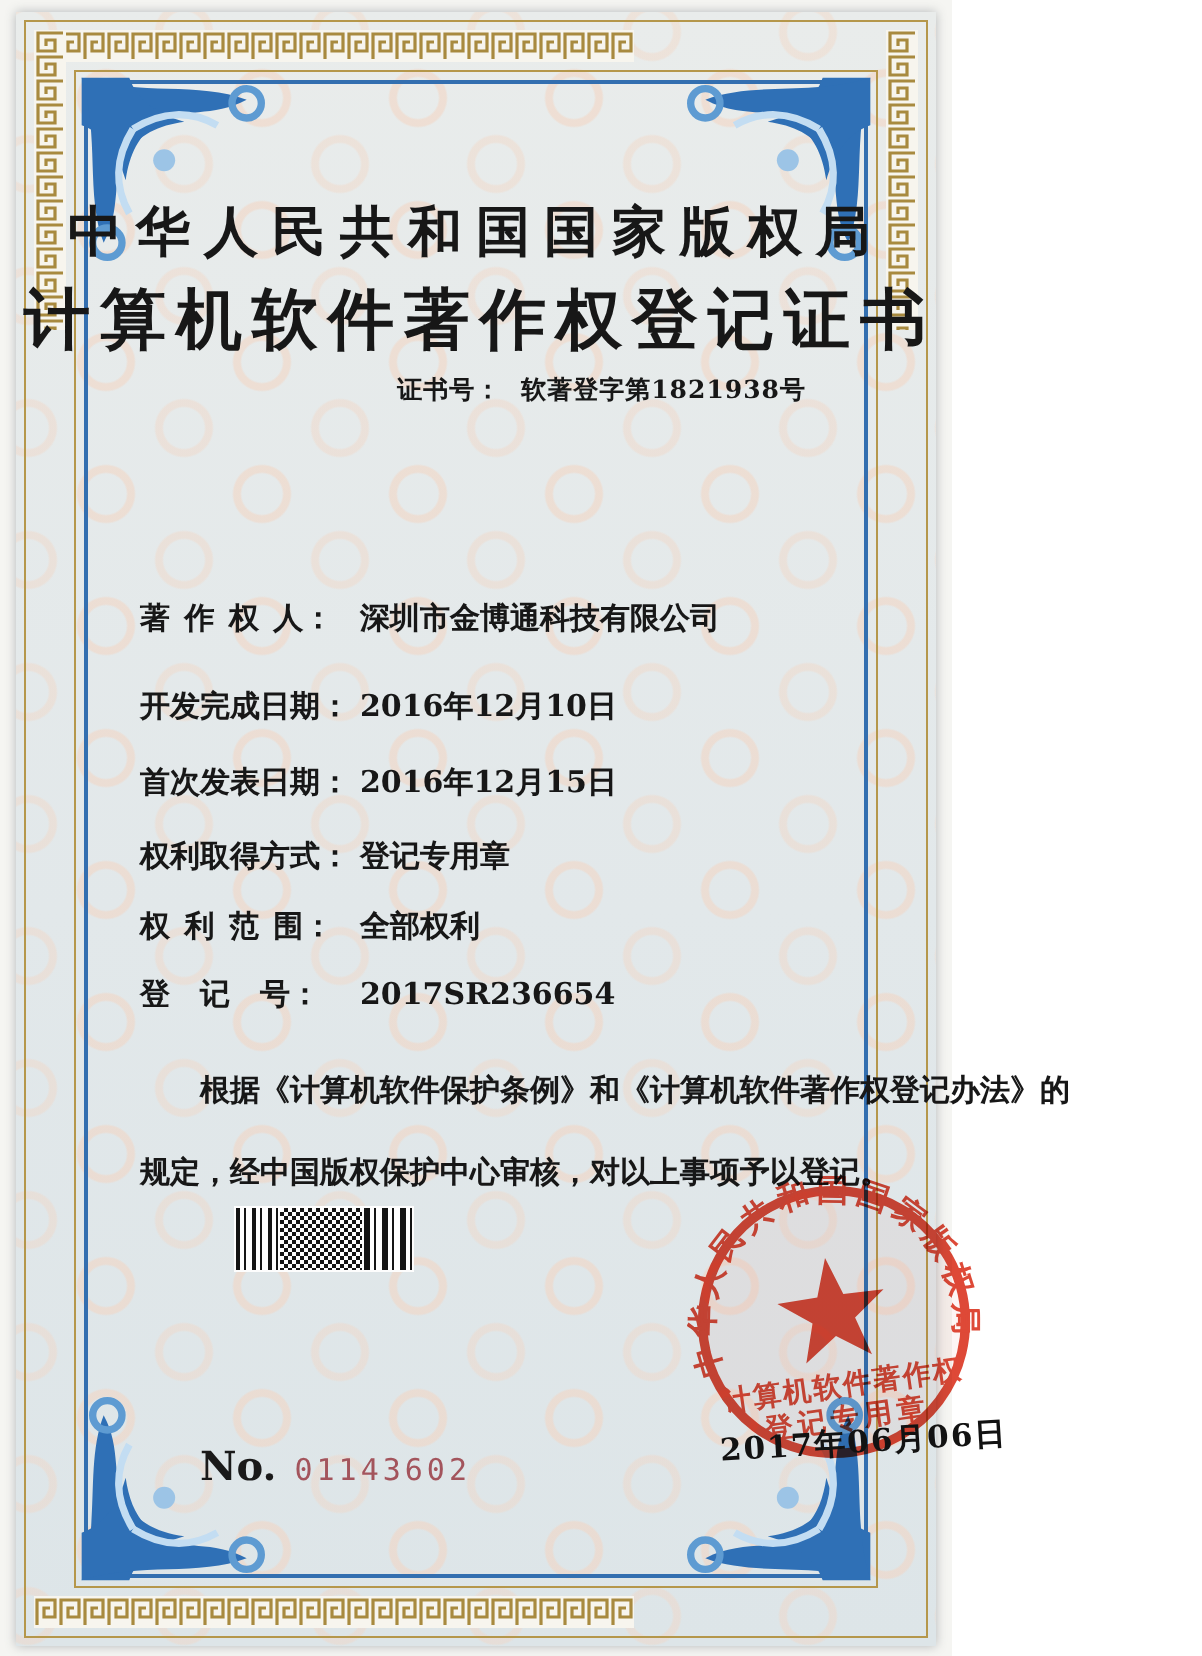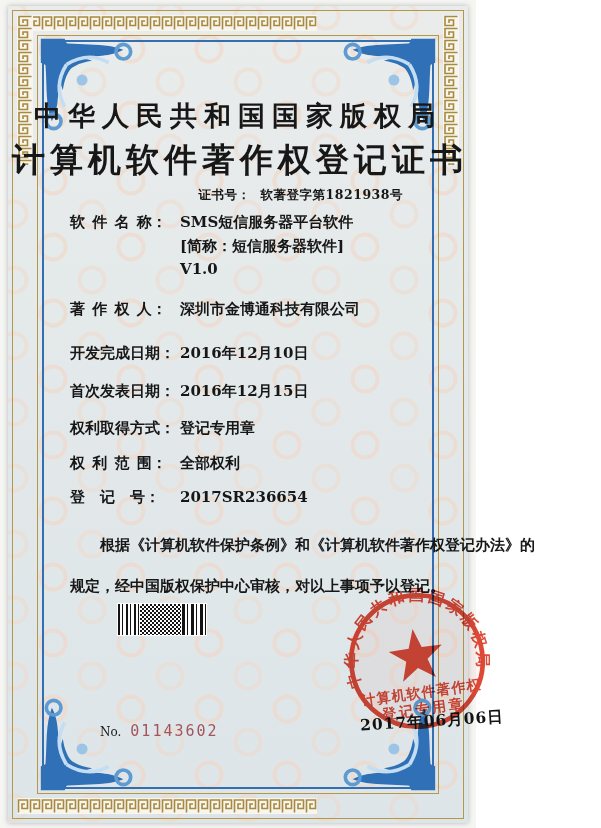--- a/index.html
+++ b/index.html
@@ -63,21 +63,21 @@
   
   .seal{position:absolute;left:336px;top:582px;width:146px;height:146px;
         transform:rotate(-8deg);mix-blend-mode:multiply;opacity:.94;}
   .seal text{fill:#dc3d2a;font-weight:bold;font-family:"DejaVu Serif",serif;}
   .seal .ring{font-size:15px;letter-spacing:3px;}
   .seal .sl1{font-size:13.5px;letter-spacing:1px;}
   .seal .sl2{font-size:13.5px;letter-spacing:2.5px;}
   .seal-date{position:absolute;left:352px;top:705px;font-size:15.5px;font-weight:bold;
              letter-spacing:1px;transform:rotate(-3.5deg);white-space:nowrap;color:#121212;}
   .serial{position:absolute;left:92px;top:715px;white-space:nowrap;}
-  .serial .no{font-size:12px;font-weight:normal;color:#1a1a1a;margin-right:9px;}
+  .serial .no{font-size:20px;font-weight:bold;color:#1a1a1a;margin-right:9px;}
   .serial .num{font-family:"DejaVu Sans Mono","Liberation Mono",monospace;
                font-size:15px;color:#a3545c;letter-spacing:2px;}
 </style>
 </head>
 <body>
 
 <svg width="0" height="0" style="position:absolute" aria-hidden="true">
   <defs>
     <pattern id="gkh" width="12" height="16" patternUnits="userSpaceOnUse">
       <path d="M1.5 14.5 V2 H10.5 V10.5 H5 V6 H8" fill="none" stroke="#a88a3f" stroke-width="1.6"></path>
@@ -149,28 +149,20 @@
 
     <div class="content">
 
       <div class="t1">中华人民共和国国家版权局</div>
       <div class="t2">计算机软件著作权登记证书</div>
 
       <div class="certno">
         <span class="sp">证书号：</span><span>软著登字第1821938号</span>
       </div>
 
-      <div class="row" style="top:205px">
-        <div class="lab">软 件 名 称：</div>
-        <div class="val">
-          <div>SMS短信服务器平台软件</div>
-          <div>[简称：短信服务器软件]</div>
-          <div>V1.0</div>
-        </div>
-      </div>
 
       <div class="row" style="top:292px">
         <div class="lab">著 作 权 人：</div>
         <div class="val">深圳市金博通科技有限公司</div>
       </div>
 
       <div class="row" style="top:336px">
         <div class="lab">开发完成日期：</div>
         <div class="val">2016年12月10日</div>
       </div>

